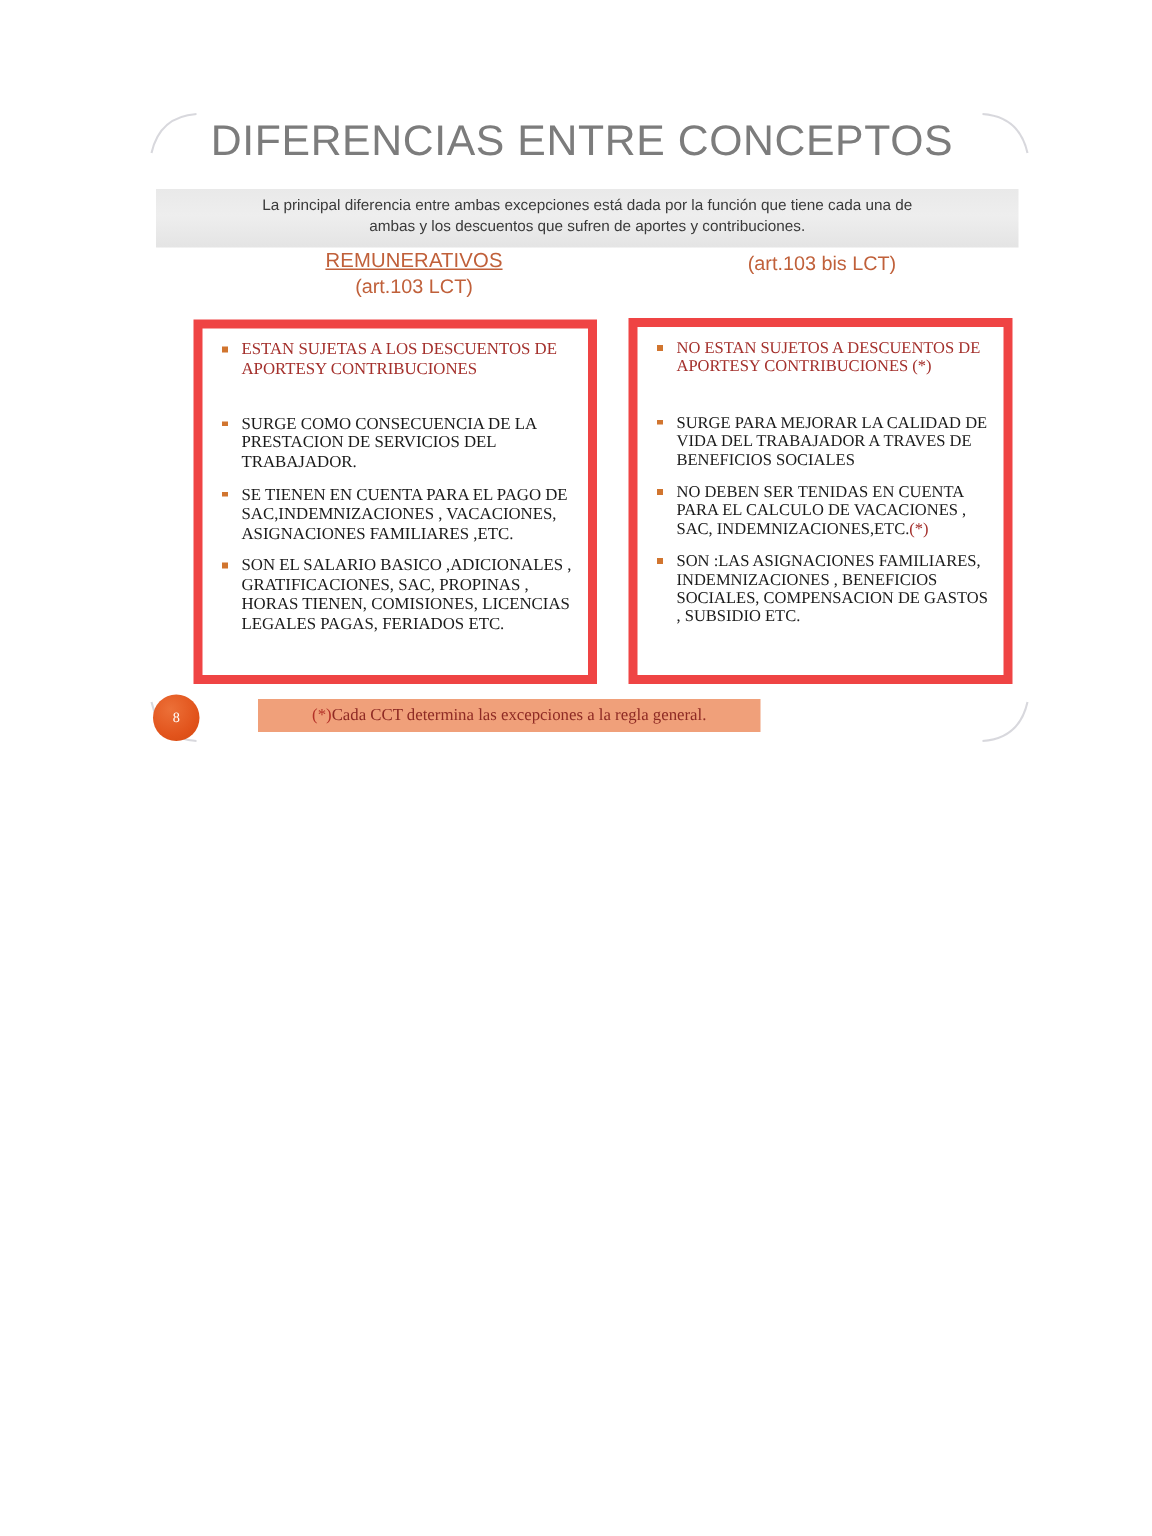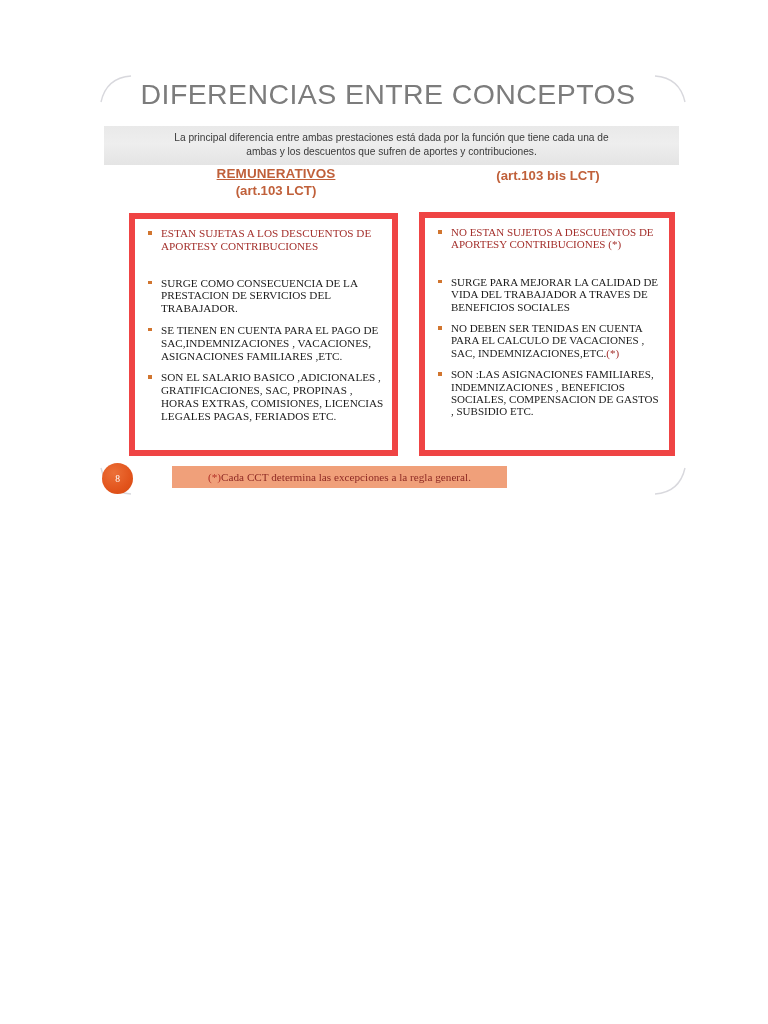--- a/index.html
+++ b/index.html
@@ -68,21 +68,21 @@
     text-align: center;
   }
   #intro-band .l1 { display: block; }
   #intro-band .l2 { display: block; }
 
   
   .col-head {
     position: absolute;
     text-align: center;
     color: #c0603a;
-    font-weight: bold;
+    font-weight: normal;
   }
   .col-head .main {
     display: block;
     font-size: 13.5px;
     text-decoration: underline;
     letter-spacing: 0.1px;
     white-space: nowrap;
   }
   .col-head .sub {
     display: block;
@@ -193,38 +193,38 @@
   </div>
   <div class="corner-arc arc-br">
     <svg viewBox="0 0 34 30">
         <path d="M2 28 C6 10 18 3 32 2" fill="none" stroke="#a9a9b4" stroke-width="1.4"></path>
       </svg>
   </div>
 
   <div id="slide-title">DIFERENCIAS ENTRE CONCEPTOS</div>
 
   <div id="intro-band">
-    <span class="l1">La principal diferencia entre ambas prestaciones está dada por la función que tiene cada una de</span>
+    <span class="l1">La principal diferencia entre ambas excepciones está dada por la función que tiene cada una de</span>
     <span class="l2">ambas y los descuentos que sufren de aportes y contribuciones.</span>
   </div>
 
   <div class="col-head" id="head-left">
     <span class="main">REMUNERATIVOS</span>
     <span class="sub">(art.103 LCT)</span>
   </div>
   <div class="col-head" id="head-right">
     <span class="sub">(art.103 bis LCT)</span>
   </div>
 
   <div class="content-box" id="box-left">
     <ul class="bullets">
       <li class="red">ESTAN SUJETAS A  LOS DESCUENTOS DE APORTESY CONTRIBUCIONES</li>
       <li>SURGE COMO CONSECUENCIA DE LA PRESTACION DE SERVICIOS DEL TRABAJADOR.</li>
       <li>SE TIENEN EN CUENTA PARA EL PAGO DE SAC,INDEMNIZACIONES , VACACIONES, ASIGNACIONES FAMILIARES ,ETC.</li>
-      <li>SON EL SALARIO BASICO ,ADICIONALES , GRATIFICACIONES, SAC, PROPINAS , HORAS EXTRAS, COMISIONES, LICENCIAS LEGALES PAGAS, FERIADOS ETC.</li>
+      <li>SON EL SALARIO BASICO ,ADICIONALES , GRATIFICACIONES, SAC, PROPINAS , HORAS TIENEN, COMISIONES, LICENCIAS LEGALES PAGAS, FERIADOS ETC.</li>
     </ul>
   </div>
 
   <div class="content-box" id="box-right">
     <ul class="bullets">
       <li class="red">NO ESTAN SUJETOS A DESCUENTOS DE  APORTESY CONTRIBUCIONES (*)</li>
       <li>SURGE PARA MEJORAR LA CALIDAD DE VIDA DEL TRABAJADOR A TRAVES DE BENEFICIOS SOCIALES</li>
       <li>NO DEBEN SER TENIDAS EN CUENTA PARA EL CALCULO DE VACACIONES , SAC, INDEMNIZACIONES,ETC.<span class="ast">(*)</span></li>
       <li>SON :LAS ASIGNACIONES FAMILIARES, INDEMNIZACIONES , BENEFICIOS  SOCIALES, COMPENSACION DE GASTOS , SUBSIDIO ETC.</li>
     </ul>

